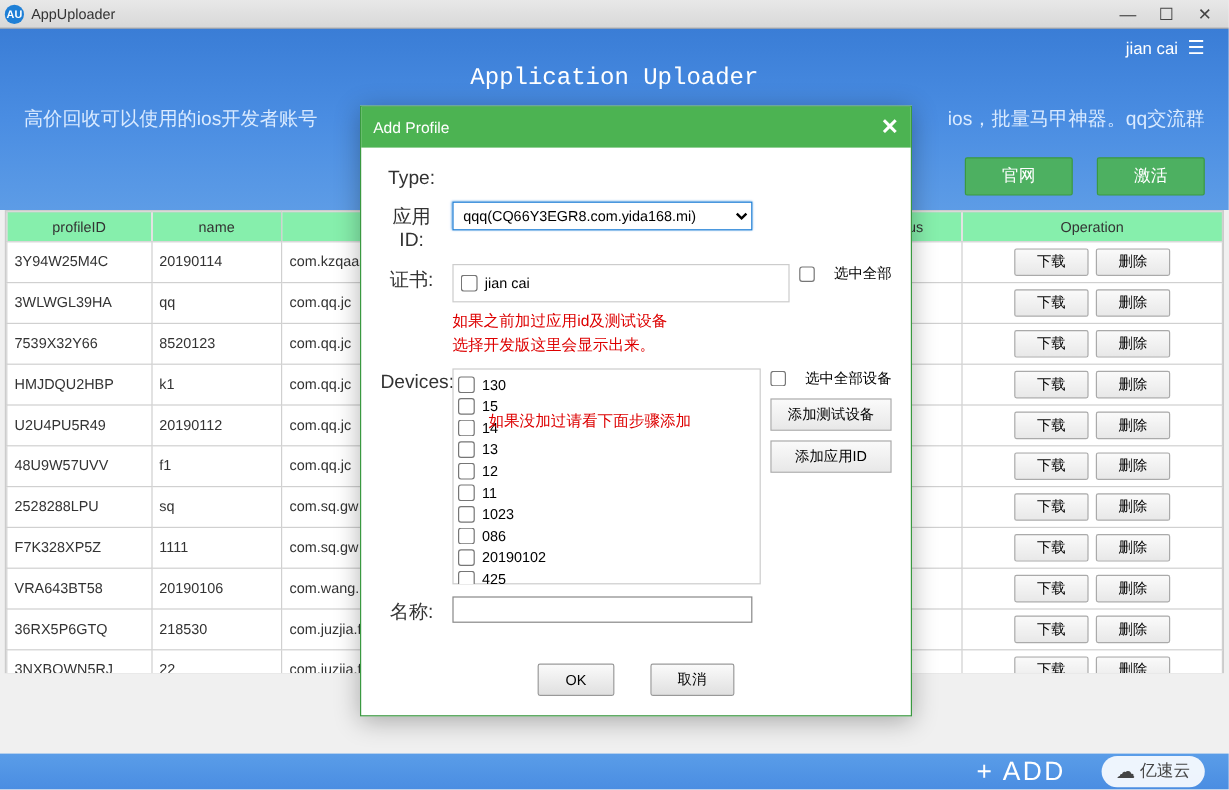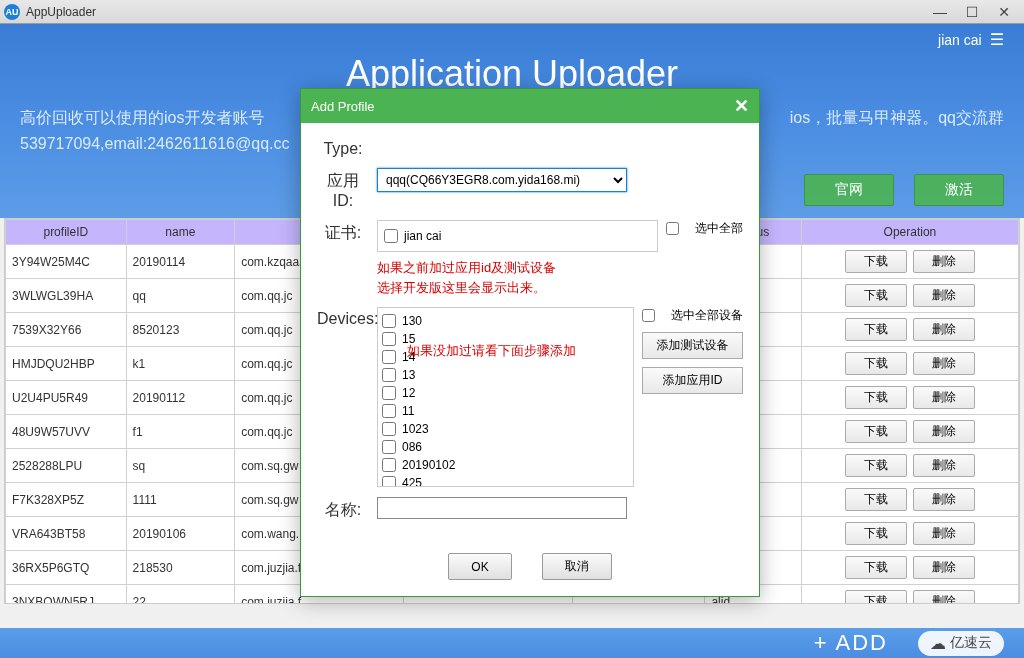--- a/index.html
+++ b/index.html
@@ -5,28 +5,28 @@
 * { box-sizing: border-box; margin: 0; padding: 0; }
 body { font-family: "Microsoft YaHei", Arial, sans-serif; font-size: 12px; background: #f0f0f0; width: 1024px; height: 658px; overflow: hidden; position: relative; }
 .titlebar { background: linear-gradient(#e8e8e8,#d8d8d8); height: 24px; display: flex; align-items: center; padding: 0 4px; border-bottom: 1px solid #999; }
 .titlebar .app-icon { width: 16px; height: 16px; border-radius: 50%; background: #1e7fd6; color: #fff; font-size: 9px; font-weight: bold; display: flex; align-items: center; justify-content: center; margin-right: 6px; }
 .titlebar .title { font-size: 12px; color: #333; flex: 1; }
 .titlebar .win-btns { display: flex; gap: 12px; color: #444; padding-right: 6px; }
 .titlebar .win-btns span { cursor: pointer; font-size: 14px; width: 20px; text-align: center; }
 .header { background: linear-gradient(#3a7dd6 0%, #4a8de2 50%, #5d9ce6 100%); color: #fff; padding: 6px 20px 12px; }
 .header .user-row { display: flex; justify-content: flex-end; align-items: center; gap: 8px; font-size: 14px; }
 .header .menu-icon { font-size: 16px; cursor: pointer; }
-.header h1 { text-align: center; font-size: 36px; font-weight: normal; font-family: Liberation Sans, sans-serif; margin: 4px 0 10px; }
+.header h1 { text-align: center; font-size: 20px; font-weight: normal; font-family: Liberation Mono, monospace; margin: 4px 0 10px; }
 .header .banner { font-size: 16px; color: #d9eaff; line-height: 1.6; }
 .header .btn-row { display: flex; justify-content: flex-end; gap: 20px; margin-top: 18px; }
 .header .hbtn { background: rgba(76,179,82,0.9); color: #fff; padding: 6px 30px; border: 1px solid #3a9940; border-radius: 2px; cursor: pointer; font-size: 14px; }
 .table-wrap { background: #fff; border: 1px solid #ccc; margin: 0 4px; height: 386px; overflow: auto; }
 table { width: 100%; border-collapse: collapse; table-layout: fixed; }
 th, td { border: 1px solid #d0d0d0; padding: 5px 6px; font-size: 12px; text-align: left; overflow: hidden; white-space: nowrap; text-overflow: ellipsis; }
-th { background: #c4b5fd; font-weight: normal; text-align: center; color: #333; }
+th { background: #86efac; font-weight: normal; text-align: center; color: #333; }
 td { color: #333; }
 .op-cell { display: flex; gap: 6px; justify-content: center; }
 .op-btn { background: linear-gradient(#fafafa,#e8e8e8); border: 1px solid #aaa; padding: 2px 18px; font-size: 12px; cursor: pointer; border-radius: 2px; }
 .footer { position: absolute; bottom: 0; left: 0; right: 0; height: 30px; background: linear-gradient(#5a9de8,#4a8de2); display: flex; align-items: center; justify-content: flex-end; padding: 0 20px; gap: 30px; color: #fff; }
 .add-btn { font-size: 22px; color: #fff; font-weight: 300; letter-spacing: 2px; cursor: pointer; }
 .watermark { background: rgba(255,255,255,0.9); color: #444; border-radius: 14px; padding: 3px 12px; font-size: 14px; display: flex; align-items: center; gap: 4px; }
 .watermark .cloud { font-size: 16px; }
 .modal { position: absolute; top: 88px; left: 300px; width: 460px; background: #fff; border: 1px solid #3a9940; box-shadow: 0 4px 20px rgba(0,0,0,0.3); }
 .modal-header { background: #4cb352; color: #fff; padding: 6px 10px; display: flex; justify-content: space-between; align-items: center; font-size: 13px; }
 .modal-header .close { cursor: pointer; font-size: 18px; font-weight: bold; }
@@ -63,21 +63,20 @@
 
 <div class="header">
   <div class="user-row">
     <span>jian cai</span>
     <span class="menu-icon">☰</span>
   </div>
   <h1>Application Uploader</h1>
   <div class="banner">
     <span>高价回收可以使用的ios开发者账号</span>
     <span style="float:right">ios，批量马甲神器。qq交流群</span><br>
-    <span>539717094,email:2462611616@qq.cc</span>
   </div>
   <div class="btn-row">
     <div class="hbtn">官网</div>
     <div class="hbtn">激活</div>
   </div>
 </div>
 
 <div class="table-wrap">
   <table>
     <colgroup>

